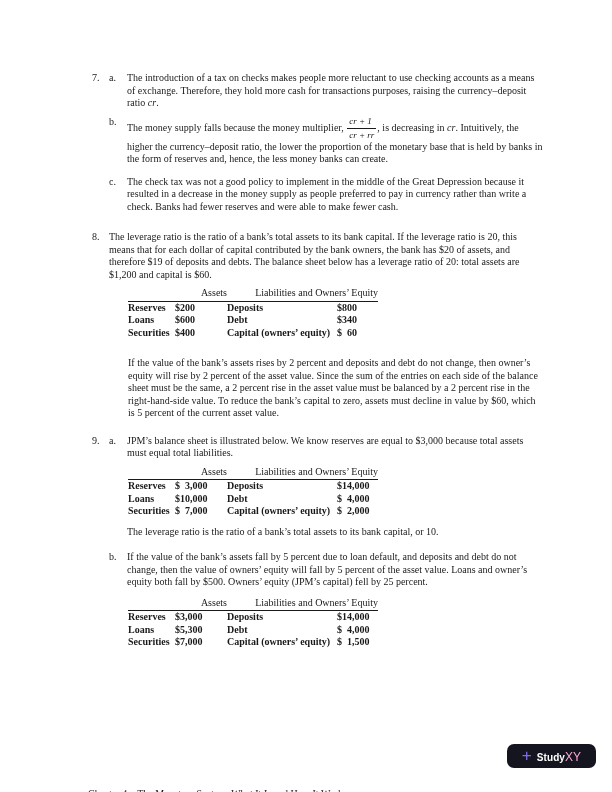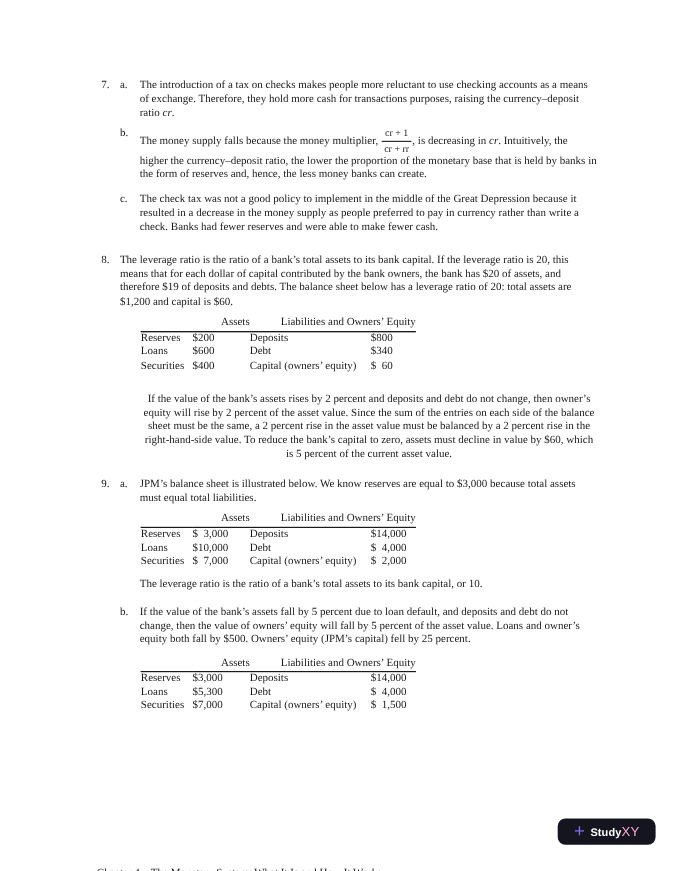--- a/index.html
+++ b/index.html
@@ -17,35 +17,35 @@
 
   .mt6  { margin-top:6px; }
   .mt8  { margin-top:8px; }
   .mt10 { margin-top:10px; }
   .mt13 { margin-top:13px; }
   .mt15 { margin-top:15px; }
   .mt18 { margin-top:18px; }
 
   .ital { font-style:italic; }
 
-  .frac { display:inline-block; vertical-align:-7px; text-align:center; font-size:9px; line-height:11px; margin:0 1px; }
+  .frac { display:inline-block; vertical-align:-7px; font-style:italic; font-size:9px; line-height:11px; margin:0 1px; }
   .frac-num { display:block; border-bottom:1px solid #1a1a1a; padding:0 2px 1px 2px; }
   .frac-den { display:block; padding:1px 2px 0 2px; }
 
   table.bs { border-collapse:collapse; table-layout:fixed; margin-left:19px; font-size:10px; line-height:12.5px; }
   table.bs.w1 { width:232px; }
   table.bs.w2 { width:250px; }
   table.bs th { text-align:right; font-weight:normal; border-bottom:1px solid #1a1a1a; padding:0 0 1px 0; }
-  table.bs td { padding:0; white-space:pre; vertical-align:top; }
+  table.bs td { padding:0; white-space:pre; vertical-align:top;font-weight:bold; }
   .c-alabel { width:47px; }
   .c-aamt   { width:52px; }
   .c-llabel { width:110px; }
   .c-lamt   { width:41px; }
 
-  .indent19 { margin-left:19px;text-align:center; }
+  .indent19 { margin-left:19px; }
 
   .footer-text { position:absolute; left:88px; top:788px; font-size:10px; color:#1a1a1a;text-decoration:underline; }
 
   .logo-badge { position:absolute; left:507px; top:744px; width:89px; height:24px; background:#15151f; border-radius:7px; display:flex; align-items:center; justify-content:center; gap:5px; font-family:"Liberation Sans", sans-serif; }
   .logo-plus { color:#7d6ff0; font-size:17px; font-weight:300; line-height:1; transform:translateY(-1px); }
   .logo-study { color:#ffffff; font-size:10px; font-weight:700; letter-spacing:0.1px; }
   .logo-xy { color:#f9a8d4; font-size:12px; font-weight:400; letter-spacing:0.1px; }
 </style>
 </head>
 <body>

